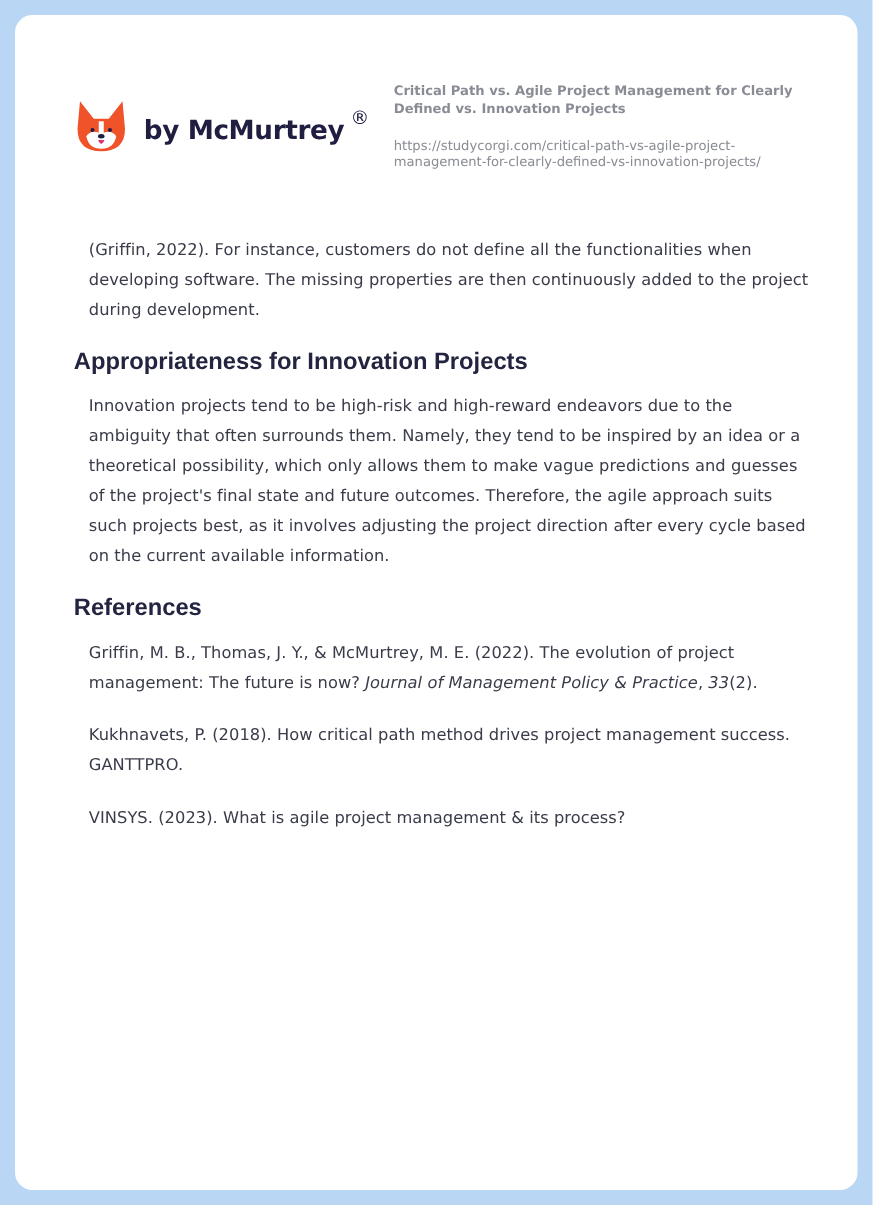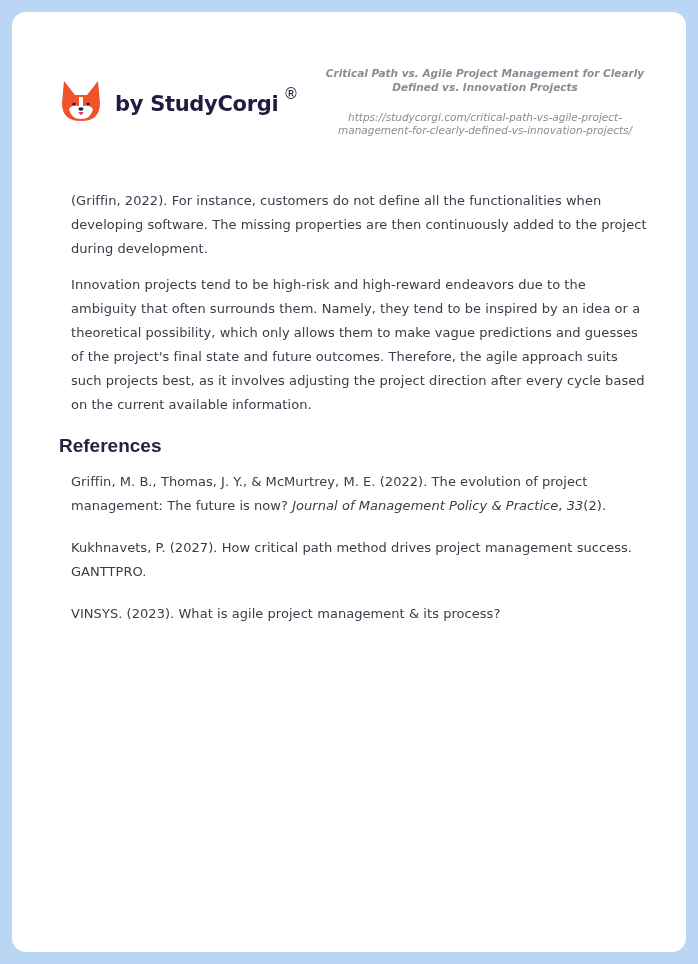--- a/index.html
+++ b/index.html
@@ -48,22 +48,21 @@
       font-size: 15px;
       color: #1f1d40;
       margin-left: 5px;
       margin-top: -14px;
     }
     .doc-meta {
       position: absolute;
       right: 31px;
       top: 54px;
       width: 340px;
-      text-align: center;
-      font-style: italic;
+      text-align: left;
     }
     .doc-title {
       font-family: "DejaVu Sans", sans-serif;
       font-weight: bold;
       font-size: 10.5px;
       line-height: 14px;
       color: #8a8c95;
     }
     .doc-url {
       margin-top: 17px;
@@ -107,36 +106,37 @@
   <div class="logo">
     <svg width="40" height="44" viewBox="0 0 40 44">
       <path d="M3 2 L14 16 L26 16 L37 2 L39 24 Q39 42 20 42 Q1 42 1 24 Z" fill="#f0522a"></path>
       <path d="M8 30 Q12 24 20 28 Q28 24 32 30 Q30 40 20 40 Q10 40 8 30 Z" fill="#ffffff"></path>
       <path d="M20 18 L20 28" stroke="#ffffff" stroke-width="4"></path>
       <circle cx="13" cy="25" r="1.6" fill="#1f1d40"></circle>
       <circle cx="27" cy="25" r="1.6" fill="#1f1d40"></circle>
       <ellipse cx="20" cy="30" rx="2.6" ry="1.8" fill="#1f1d40"></ellipse>
       <path d="M17.5 33 Q20 39 22.5 33 Z" fill="#e0336b"></path>
     </svg>
-    <span class="logo-text">by StudyCorgi</span>
+    <span class="logo-text">by McMurtrey</span>
     <span class="logo-reg">®</span>
   </div>
 
   <div class="doc-meta">
     <div class="doc-title">Critical Path vs. Agile Project Management for Clearly Defined vs. Innovation Projects</div>
     <div class="doc-url">https://studycorgi.com/critical-path-vs-agile-project-management-for-clearly-defined-vs-innovation-projects/</div>
   </div>
 
   <div class="content">
     <p>(Griffin, 2022). For instance, customers do not define all the functionalities when developing software. The missing properties are then continuously added to the project during development.</p>
 
+    <h2>Appropriateness for Innovation Projects</h2>
     <p>Innovation projects tend to be high-risk and high-reward endeavors due to the ambiguity that often surrounds them. Namely, they tend to be inspired by an idea or a theoretical possibility, which only allows them to make vague predictions and guesses of the project's final state and future outcomes. Therefore, the agile approach suits such projects best, as it involves adjusting the project direction after every cycle based on the current available information.</p>
 
     <h2>References</h2>
 
     <p class="ref"><span>Griffin, M. B., Thomas, J. Y., &amp; McMurtrey, M. E. (2022). The evolution of project management: The future is now? </span><i>Journal of Management Policy &amp; Practice</i><span>, </span><i>33</i><span>(2).</span></p>
 
-    <p class="ref">Kukhnavets, P. (2027). How critical path method drives project management success. GANTTPRO.</p>
+    <p class="ref">Kukhnavets, P. (2018). How critical path method drives project management success. GANTTPRO.</p>
 
     <p class="ref">VINSYS. (2023). What is agile project management &amp; its process?</p>
   </div>
 
 </div>
 
 </body></html>

